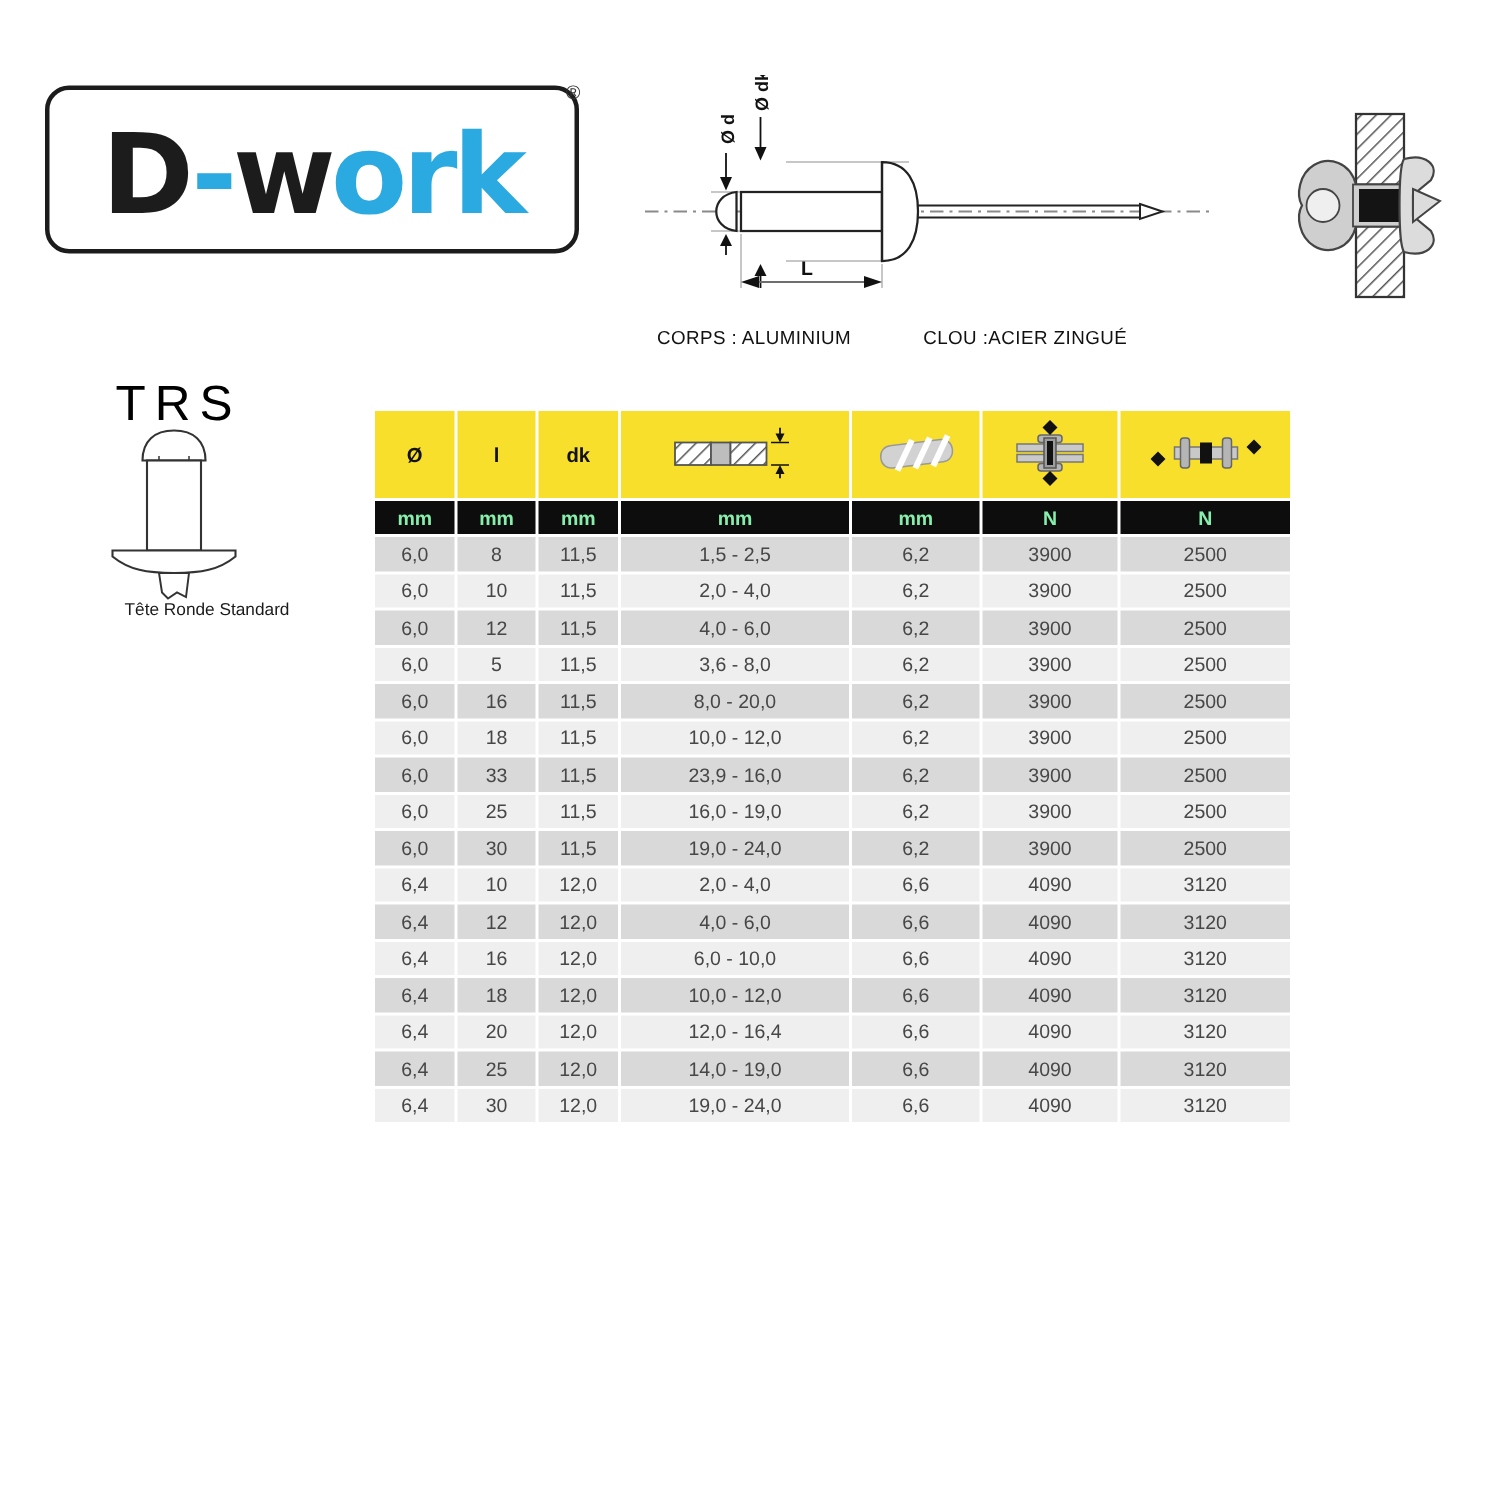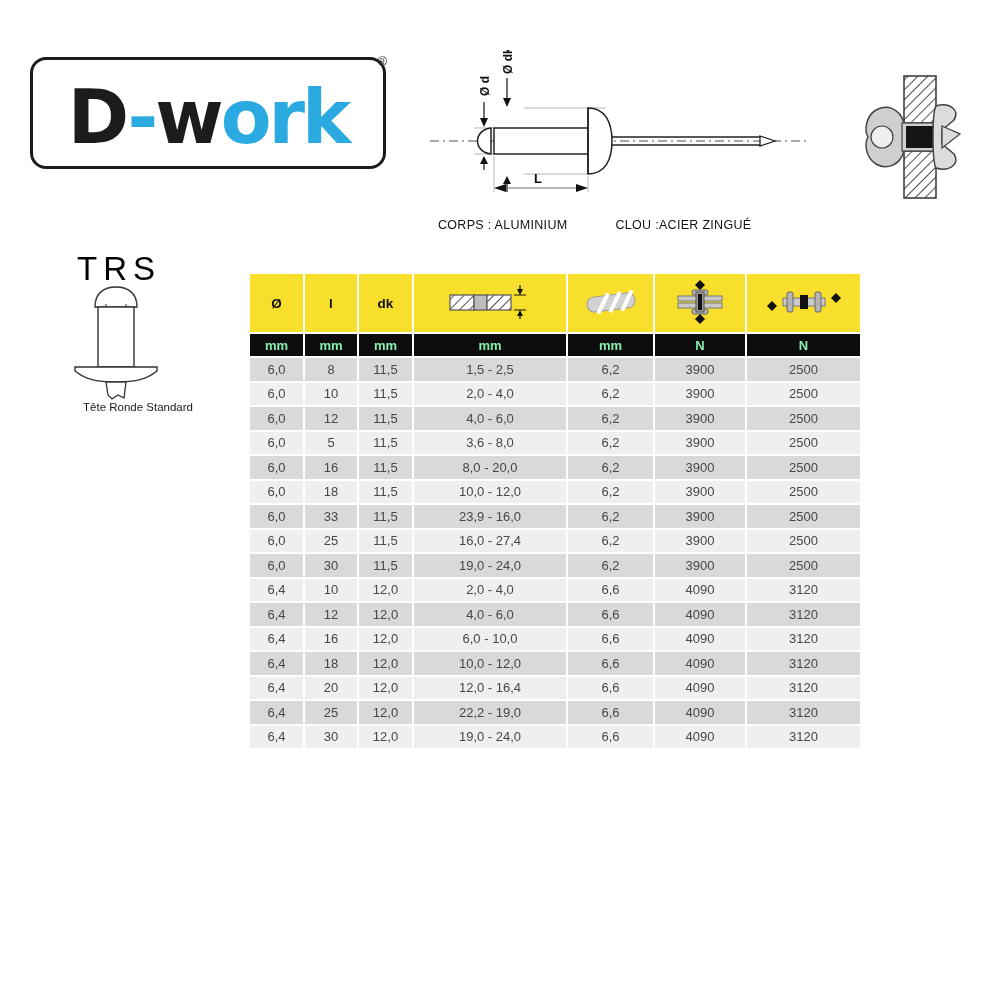--- a/index.html
+++ b/index.html
@@ -282,21 +282,21 @@
           <td>11,5</td>
           <td>23,9 - 16,0</td>
           <td>6,2</td>
           <td>3900</td>
           <td>2500</td>
         </tr>
         <tr class="light">
           <td>6,0</td>
           <td>25</td>
           <td>11,5</td>
-          <td>16,0 - 27,4</td>
+          <td>16,0 - 19,0</td>
           <td>6,2</td>
           <td>3900</td>
           <td>2500</td>
         </tr>
         <tr class="dark">
           <td>6,0</td>
           <td>30</td>
           <td>11,5</td>
           <td>19,0 - 24,0</td>
           <td>6,2</td>
@@ -345,21 +345,21 @@
           <td>12,0</td>
           <td>12,0 - 16,4</td>
           <td>6,6</td>
           <td>4090</td>
           <td>3120</td>
         </tr>
         <tr class="dark">
           <td>6,4</td>
           <td>25</td>
           <td>12,0</td>
-          <td>22,2 - 19,0</td>
+          <td>14,0 - 19,0</td>
           <td>6,6</td>
           <td>4090</td>
           <td>3120</td>
         </tr>
         <tr class="light">
           <td>6,4</td>
           <td>30</td>
           <td>12,0</td>
           <td>19,0 - 24,0</td>
           <td>6,6</td>

